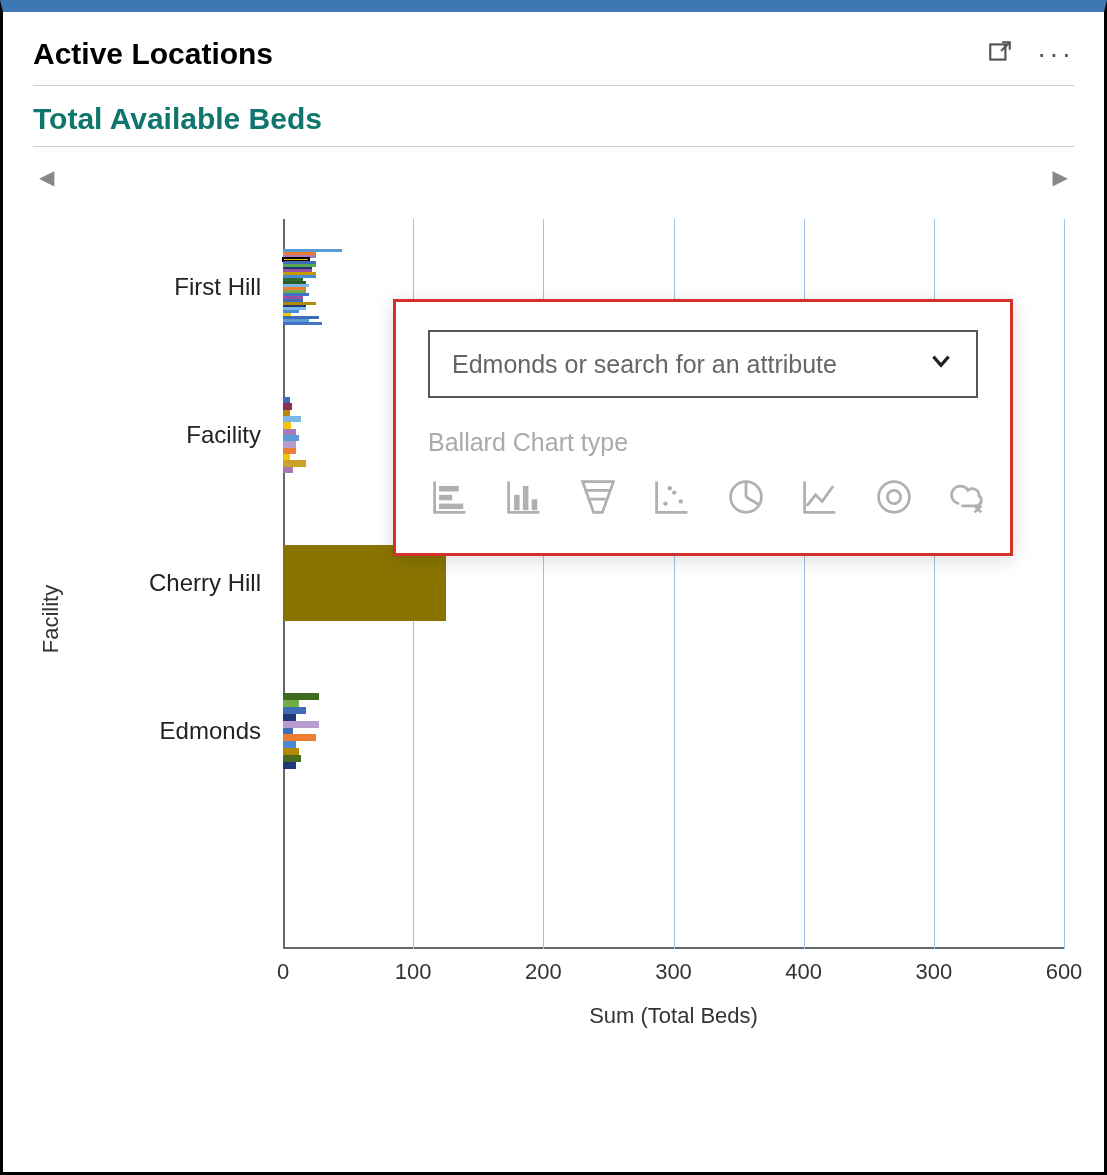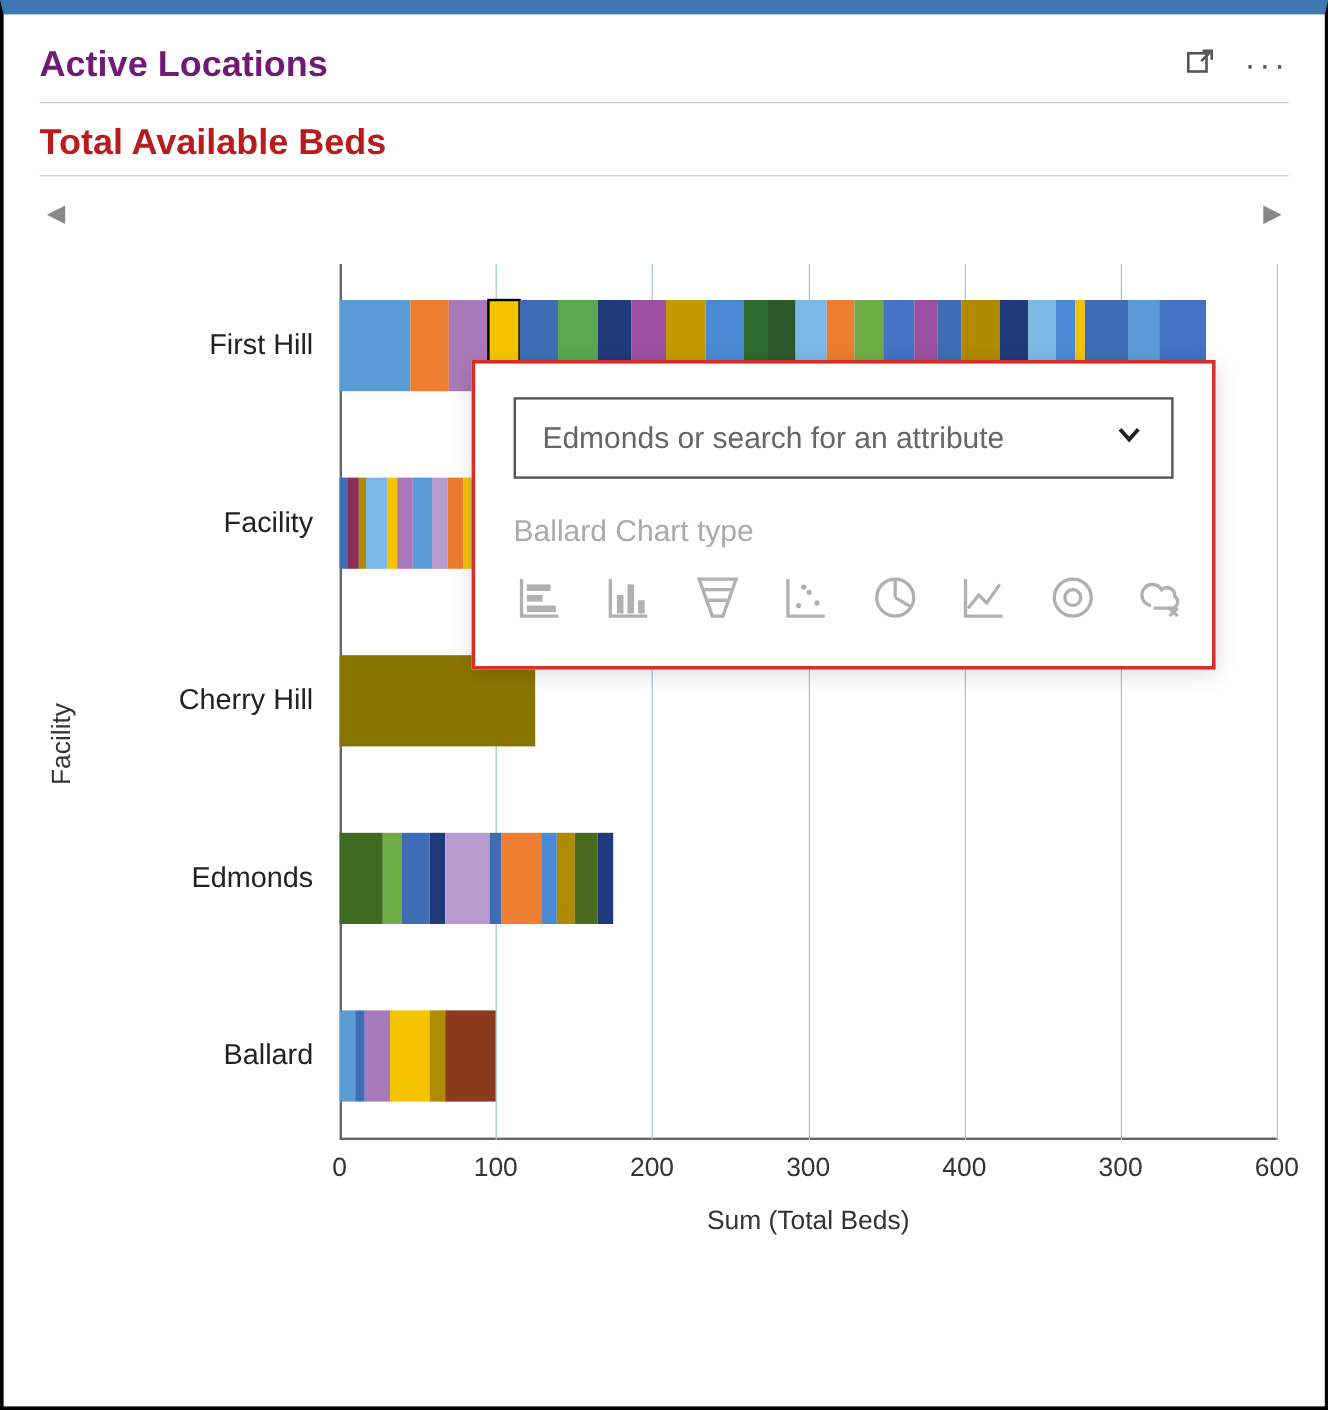--- a/index.html
+++ b/index.html
@@ -3,36 +3,36 @@
 <meta charset="utf-8">
 <style>
   html,body{margin:0;padding:0;font-family:"Segoe UI",Arial,sans-serif;background:#fff;}
   .outer{
     width:1107px;height:1175px;box-sizing:border-box;
     border:3px solid #000;border-top:12px solid #3d78b4;
     padding:25px 30px 30px 30px;position:relative;color:#333;
   }
   .card-header{display:flex;align-items:center;justify-content:space-between;
     border-bottom:1px solid #d0d0d0;padding-bottom:14px;}
-  .card-title{font-size:30px;font-weight:600;color:#701a75;}
+  .card-title{font-size:30px;font-weight:600;color:#000000;}
   .card-tools{display:flex;gap:24px;align-items:center;color:#555;}
   .card-tools svg{width:26px;height:26px;}
-  .subtitle{font-size:30px;font-weight:600;color:#b91c1c;padding:16px 0 10px 0;
+  .subtitle{font-size:30px;font-weight:600;color:#0f766e;padding:16px 0 10px 0;
     border-bottom:1px solid #d0d0d0;}
   .legend-row{display:flex;align-items:center;gap:10px;padding:18px 0 10px 0;
     font-size:24px;color:#333;overflow:hidden;white-space:nowrap;}
   .legend-row .nav{color:#888;font-size:20px;padding:0 6px;cursor:pointer;}
   .swatch{width:22px;height:22px;border-radius:50%;display:inline-block;flex:0 0 22px;}
   .legend-item{display:flex;align-items:center;gap:10px;margin-right:26px;}
   .plot-wrap{position:relative;margin:10px 0 0 40px;height:820px;}
   .ylabel{position:absolute;left:-22px;top:50%;transform:translate(-50%,-50%) rotate(-90deg);
     font-size:22px;color:#333;}
   .plot{position:absolute;left:210px;right:10px;top:10px;bottom:80px;}
   .grid-line{position:absolute;top:0;bottom:0;width:1px;background:#9ec3e6;}
-  .bar-row{position:absolute;left:0;right:0;height:76px;display:flex;}
+  .bar-row{position:absolute;left:0;right:0;height:76px;display:flex;flex-direction:column;}
   .seg{height:100%;}
   .seg.sel{outline:2px solid #000;outline-offset:-1px;}
   .cat-label{position:absolute;right:100%;padding-right:22px;font-size:24px;color:#222;
     white-space:nowrap;top:50%;transform:translateY(-50%);}
   .xaxis{position:absolute;left:210px;right:10px;bottom:40px;height:30px;}
   .xtick{position:absolute;top:0;font-size:22px;color:#333;transform:translateX(-50%);}
   .xlabel{position:absolute;left:210px;right:10px;bottom:0;text-align:center;font-size:22px;color:#333;}
   .axis-line{position:absolute;left:210px;top:10px;bottom:80px;width:2px;background:#666;}
   .axis-line-b{position:absolute;left:210px;right:10px;bottom:80px;height:2px;background:#666;}
 
@@ -140,29 +140,20 @@
           <div class="seg" style="width: 3%; background: rgb(63, 109, 181);"></div>
           <div class="seg" style="width: 1.66667%; background: rgb(31, 58, 122);"></div>
           <div class="seg" style="width: 4.66667%; background: rgb(184, 155, 207);"></div>
           <div class="seg" style="width: 1.33333%; background: rgb(63, 109, 181);"></div>
           <div class="seg" style="width: 4.16667%; background: rgb(237, 125, 49);"></div>
           <div class="seg" style="width: 1.66667%; background: rgb(74, 138, 212);"></div>
           <div class="seg" style="width: 2%; background: rgb(176, 138, 0);"></div>
           <div class="seg" style="width: 2.33333%; background: rgb(74, 107, 31);"></div>
           <div class="seg" style="width: 1.66667%; background: rgb(31, 58, 122);"></div>
         </div>
-        <div class="bar-row" style="top: 622px;">
-          <div class="cat-label">Ballard</div>
-          <div class="seg" style="width: 1.66667%; background: rgb(91, 155, 213);"></div>
-          <div class="seg" style="width: 1%; background: rgb(63, 109, 181);"></div>
-          <div class="seg" style="width: 2.66667%; background: rgb(168, 121, 184);"></div>
-          <div class="seg" style="width: 4.33333%; background: rgb(245, 196, 0);"></div>
-          <div class="seg" style="width: 1.66667%; background: rgb(176, 138, 0);"></div>
-          <div class="seg" style="width: 5.33333%; background: rgb(139, 58, 31);"></div>
-        </div>
       </div>
     <div class="xaxis" id="xaxis">
         <div class="xtick" style="left: 0%;">0</div>
         <div class="xtick" style="left: 16.6667%;">100</div>
         <div class="xtick" style="left: 33.3333%;">200</div>
         <div class="xtick" style="left: 50%;">300</div>
         <div class="xtick" style="left: 66.6667%;">400</div>
         <div class="xtick" style="left: 83.3333%;">300</div>
         <div class="xtick" style="left: 100%;">600</div>
       </div>

